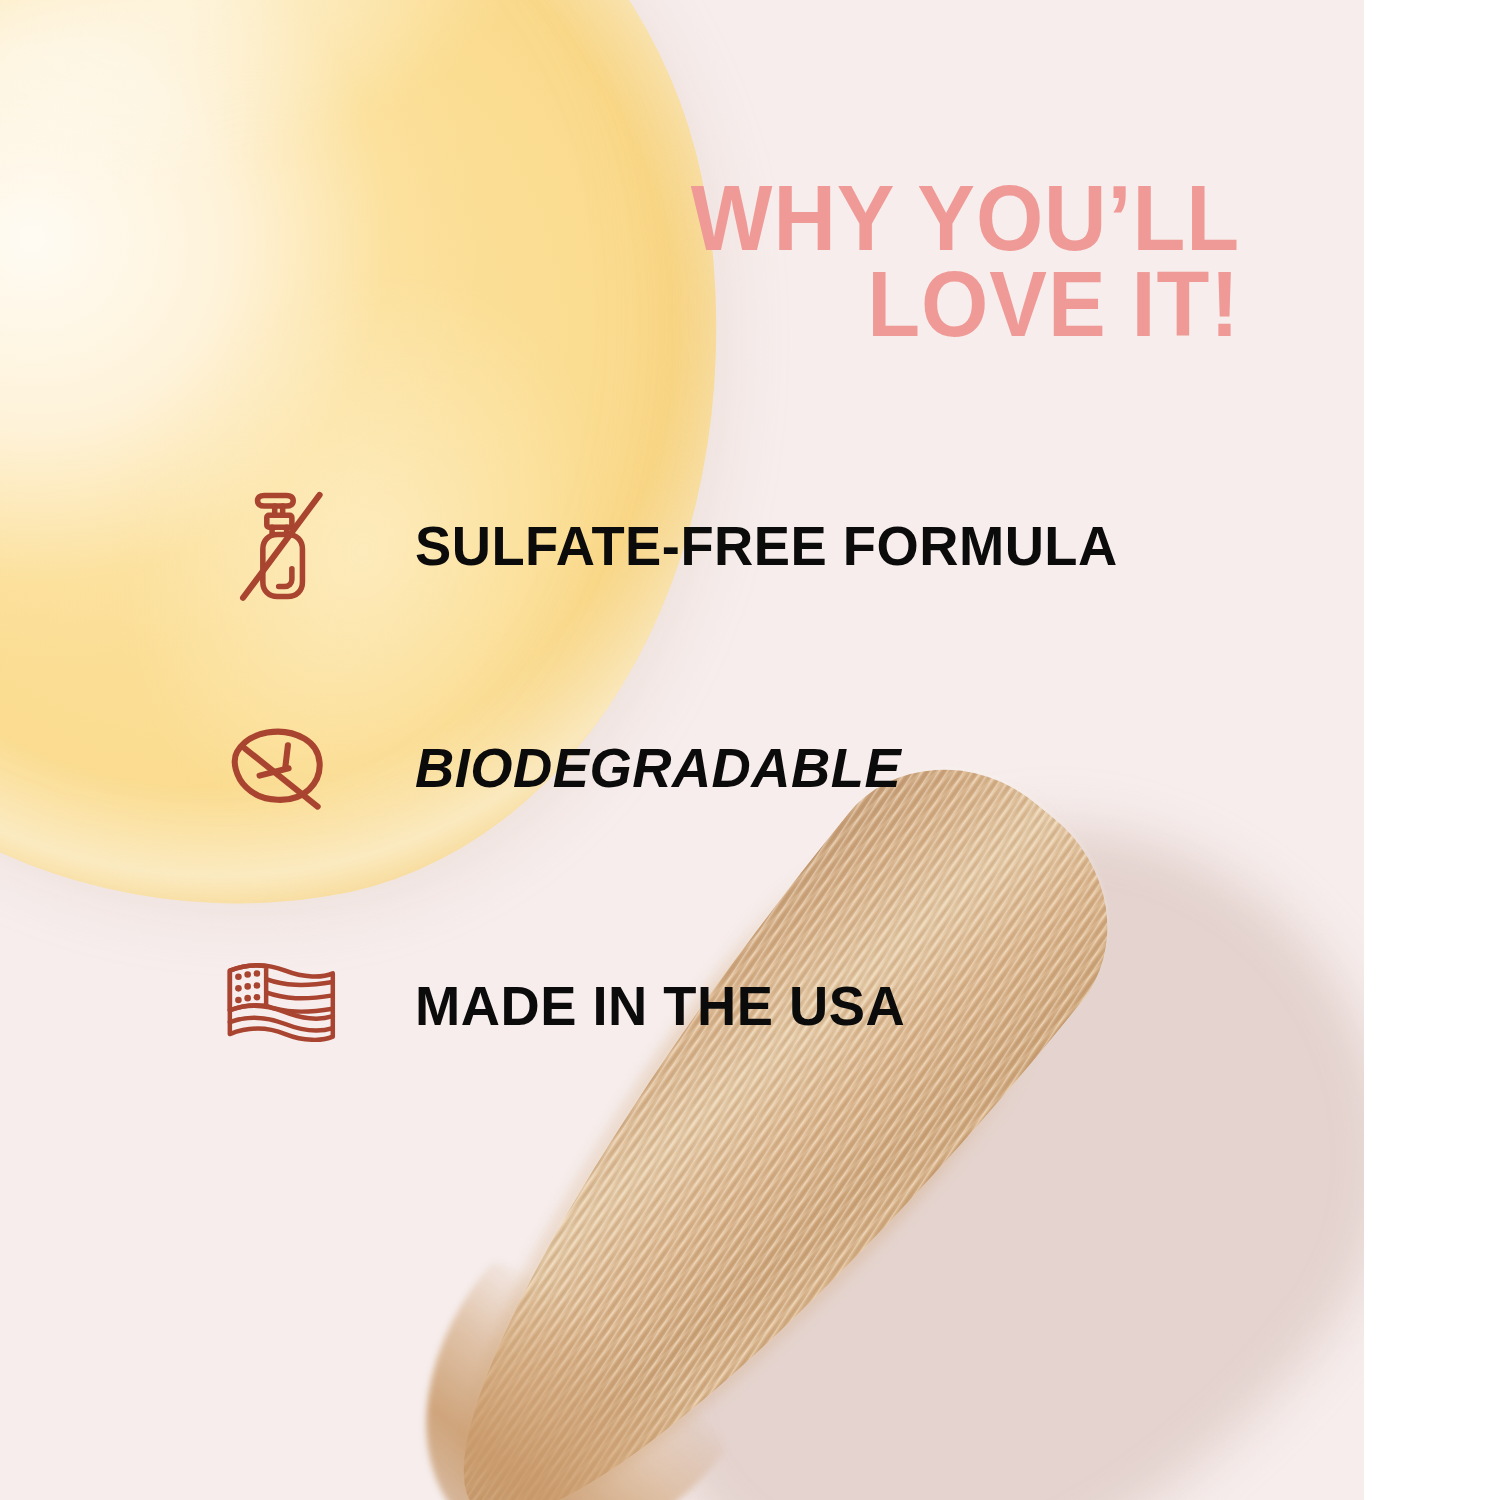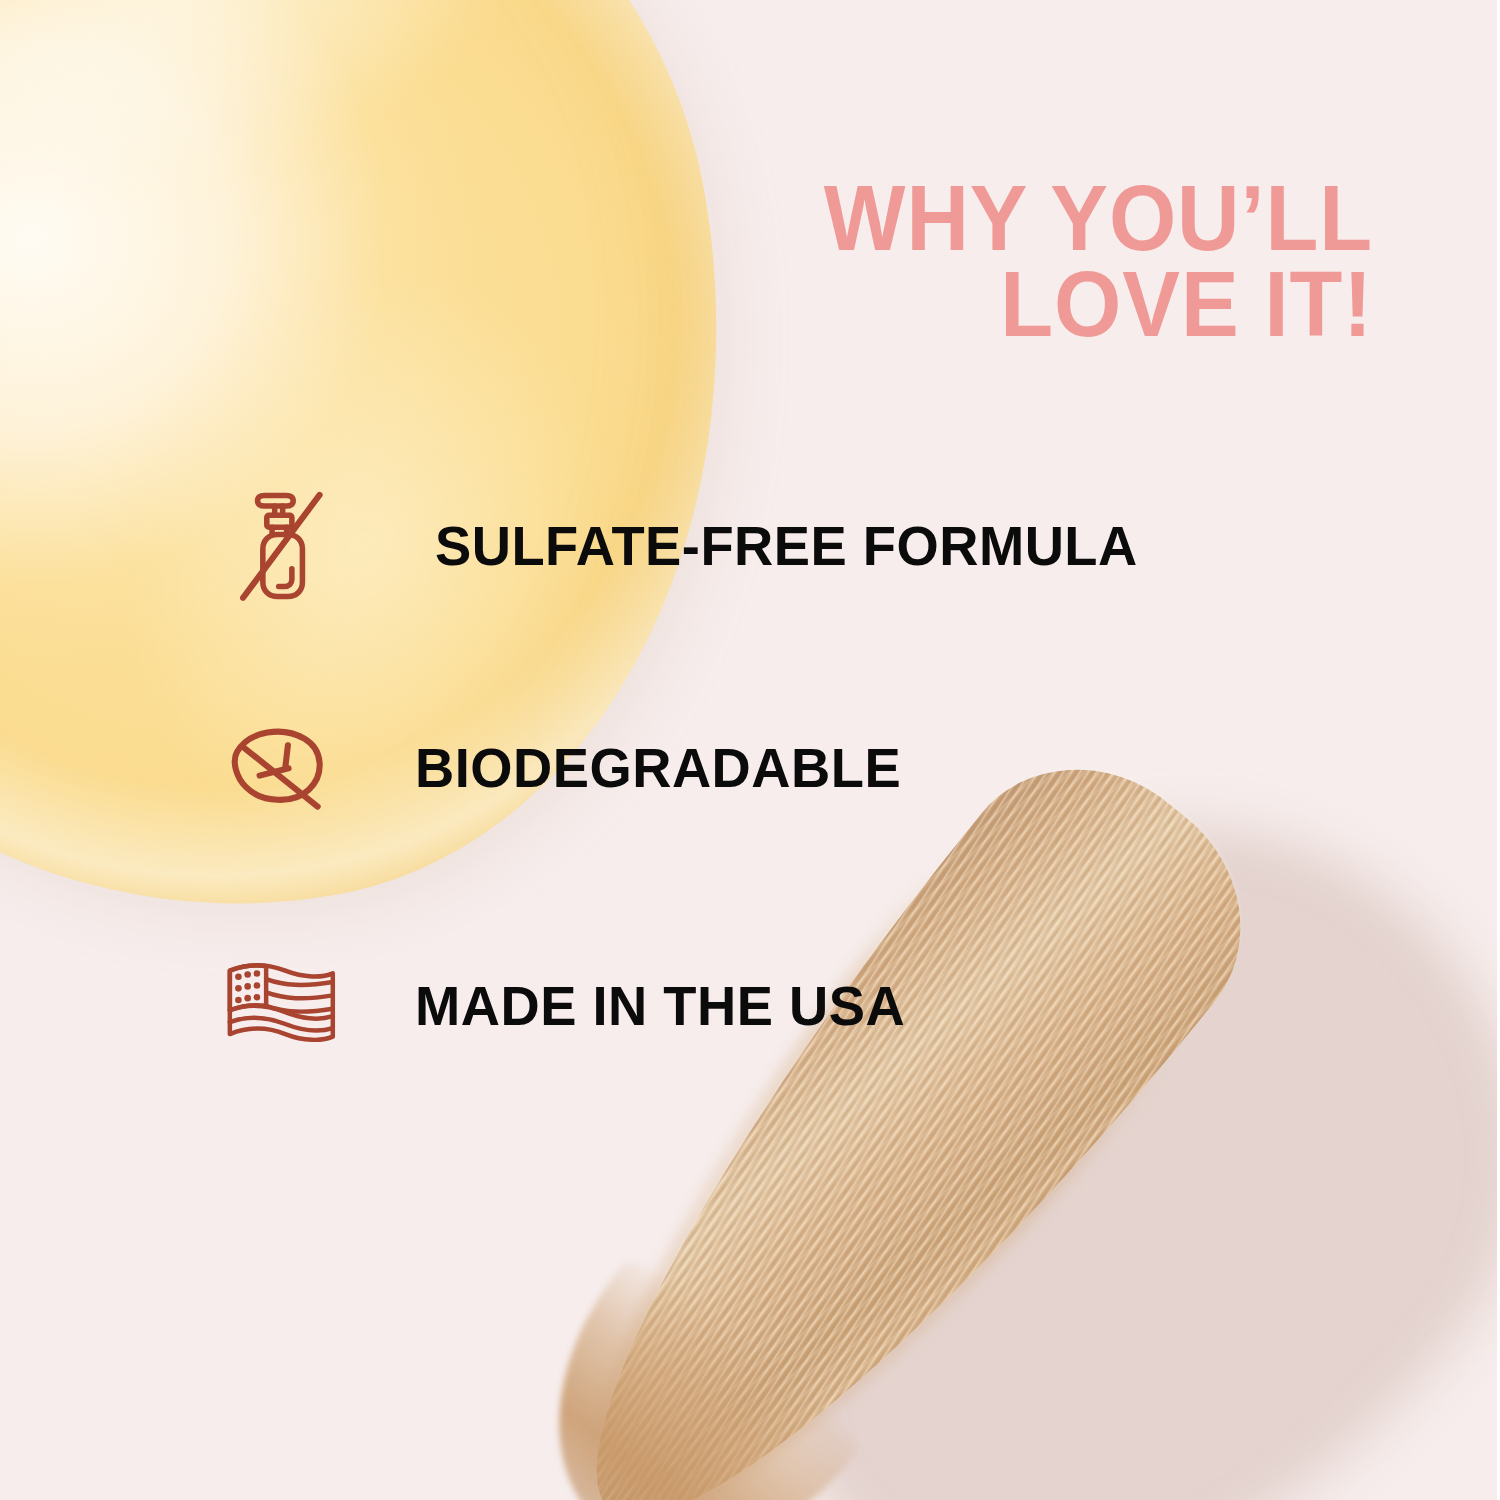--- a/index.html
+++ b/index.html
@@ -8,21 +8,21 @@
   }
   body {
     width: 1500px;
     height: 1500px;
     overflow: hidden;
     font-family: "Liberation Sans", sans-serif;
   }
 
   #poster {
     position: relative;
-    width: 1497px;
+    width: 1364px;
     height: 1500px;
     background: #F6EDEC;
     overflow: hidden;
   }
 
   
   .art-layer {
     position: absolute;
     inset: 0;
     pointer-events: none;
@@ -265,23 +265,23 @@
     font-weight: 700;
     font-size: 56px;
     letter-spacing: 0.5px;
     text-transform: uppercase;
     white-space: nowrap;
     transform: scaleX(0.97);
     transform-origin: 0 50%;
   }
 
   
-  .row-0 { margin-bottom: 72px; gap: 20px; }
+  .row-0 { margin-bottom: 72px; }
   .row-1 { margin-bottom: 88px; }
-  .row-2 { margin-bottom: 88px; }
+  .row-2 { margin-bottom: 88px; font-style: italic; }
 </style>
 </head>
 <body>
 
 <div id="poster">
 
   <div class="art-layer">
 
     <div class="blob-shadow"></div>
     <div class="blob-wrap">

